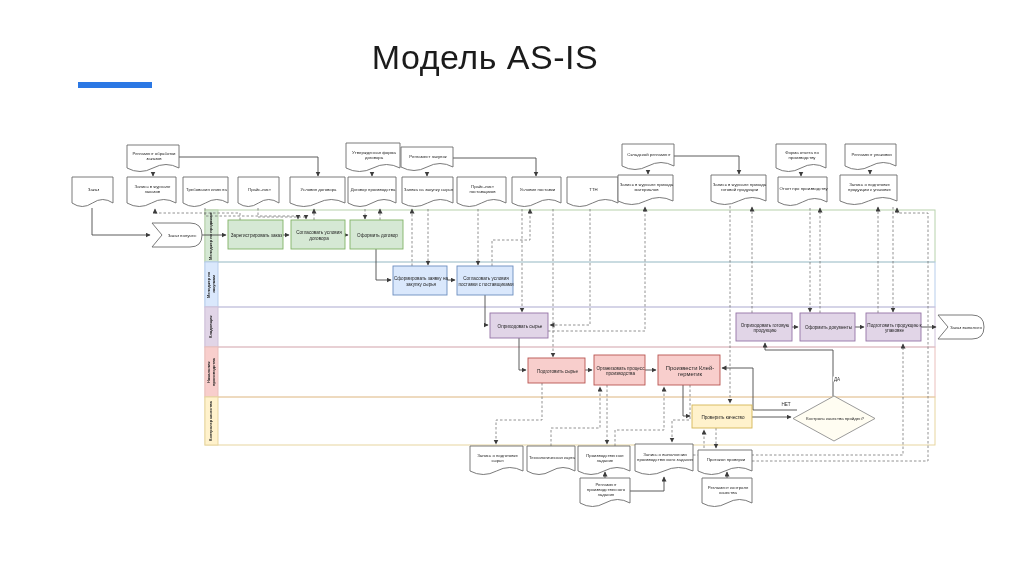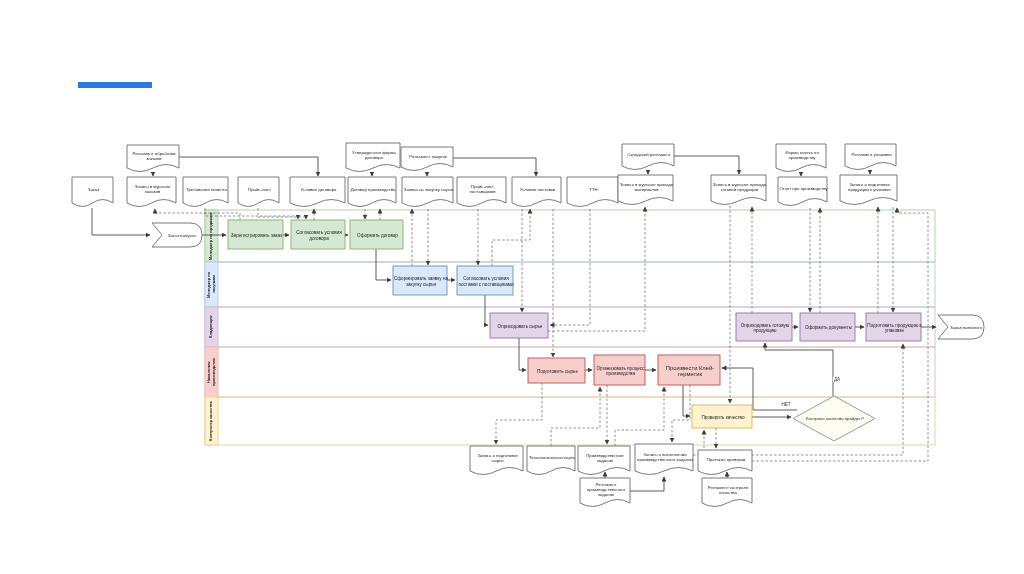--- a/index.html
+++ b/index.html
@@ -20,20 +20,21 @@
               writing-mode:vertical-rl;transform:rotate(180deg);font-size:4px;font-weight:700;
               color:#222;text-align:center;line-height:1.05;}
   .branch-label{position:absolute;transform:translate(-50%,-50%);font-size:4.6px;color:#333;
                 background:#fff;padding:0 1px;}
 </style>
 </head>
 <body>
 
 <div id="stage">
   <div id="accent-bar" style="background: rgb(43, 120, 228);"></div>
+  <div id="slide-title">Модель AS-IS</div>
   <svg id="diagram-svg" width="1024" height="574">
     <defs>
       <marker id="arr" markerWidth="6" markerHeight="6" refX="4.5" refY="2.5" orient="auto" markerUnits="userSpaceOnUse">
         <path d="M0 0 L5 2.5 L0 5 Z" fill="#3c3c3c"></path>
       </marker>
     </defs>
     <g id="lanes-layer">
         <rect x="205" y="210" width="730" height="52" fill="none" stroke="#b7d2ac" stroke-width="1"></rect>
         <rect x="205" y="210" width="13" height="52" fill="#d5e8d4" stroke="#b7d2ac" stroke-width="1"></rect>
         <rect x="205" y="262" width="730" height="45" fill="none" stroke="#b7cdeb" stroke-width="1"></rect>

